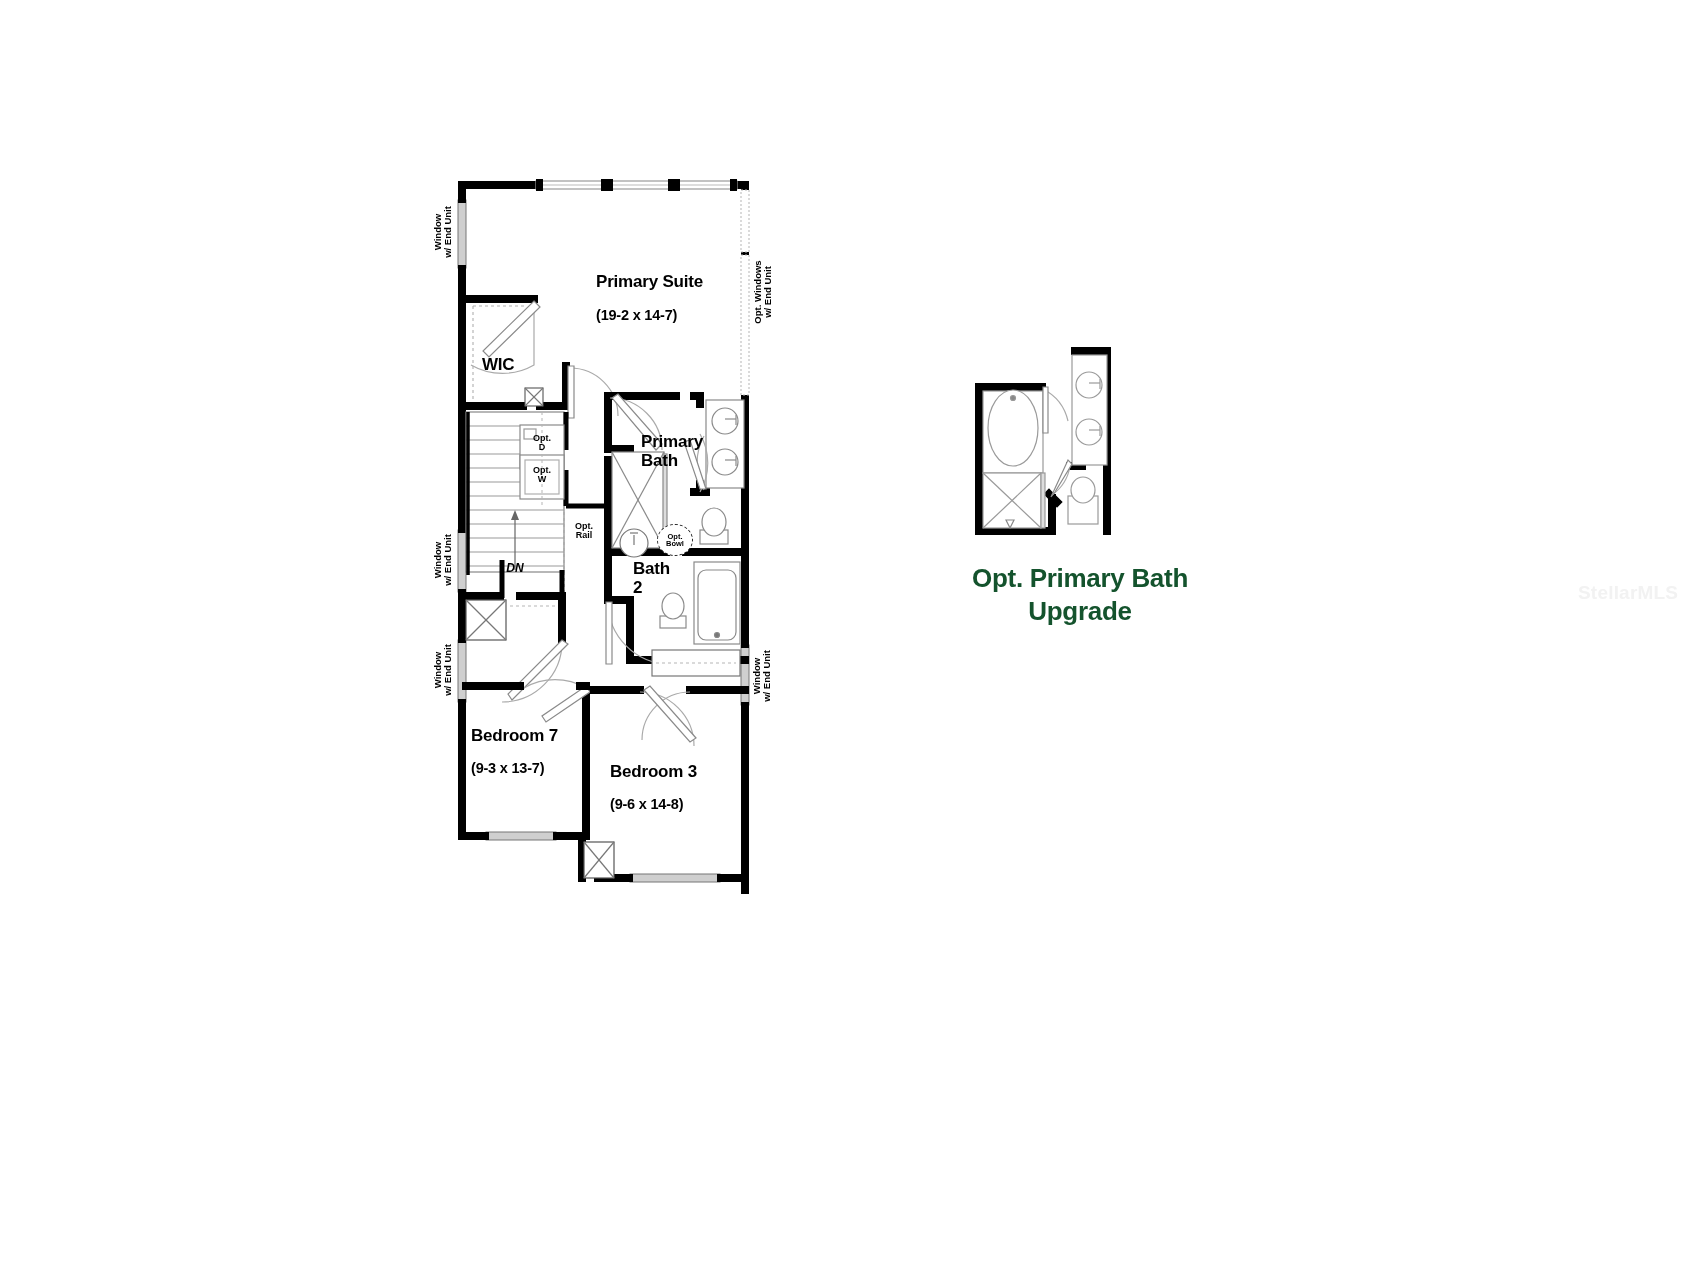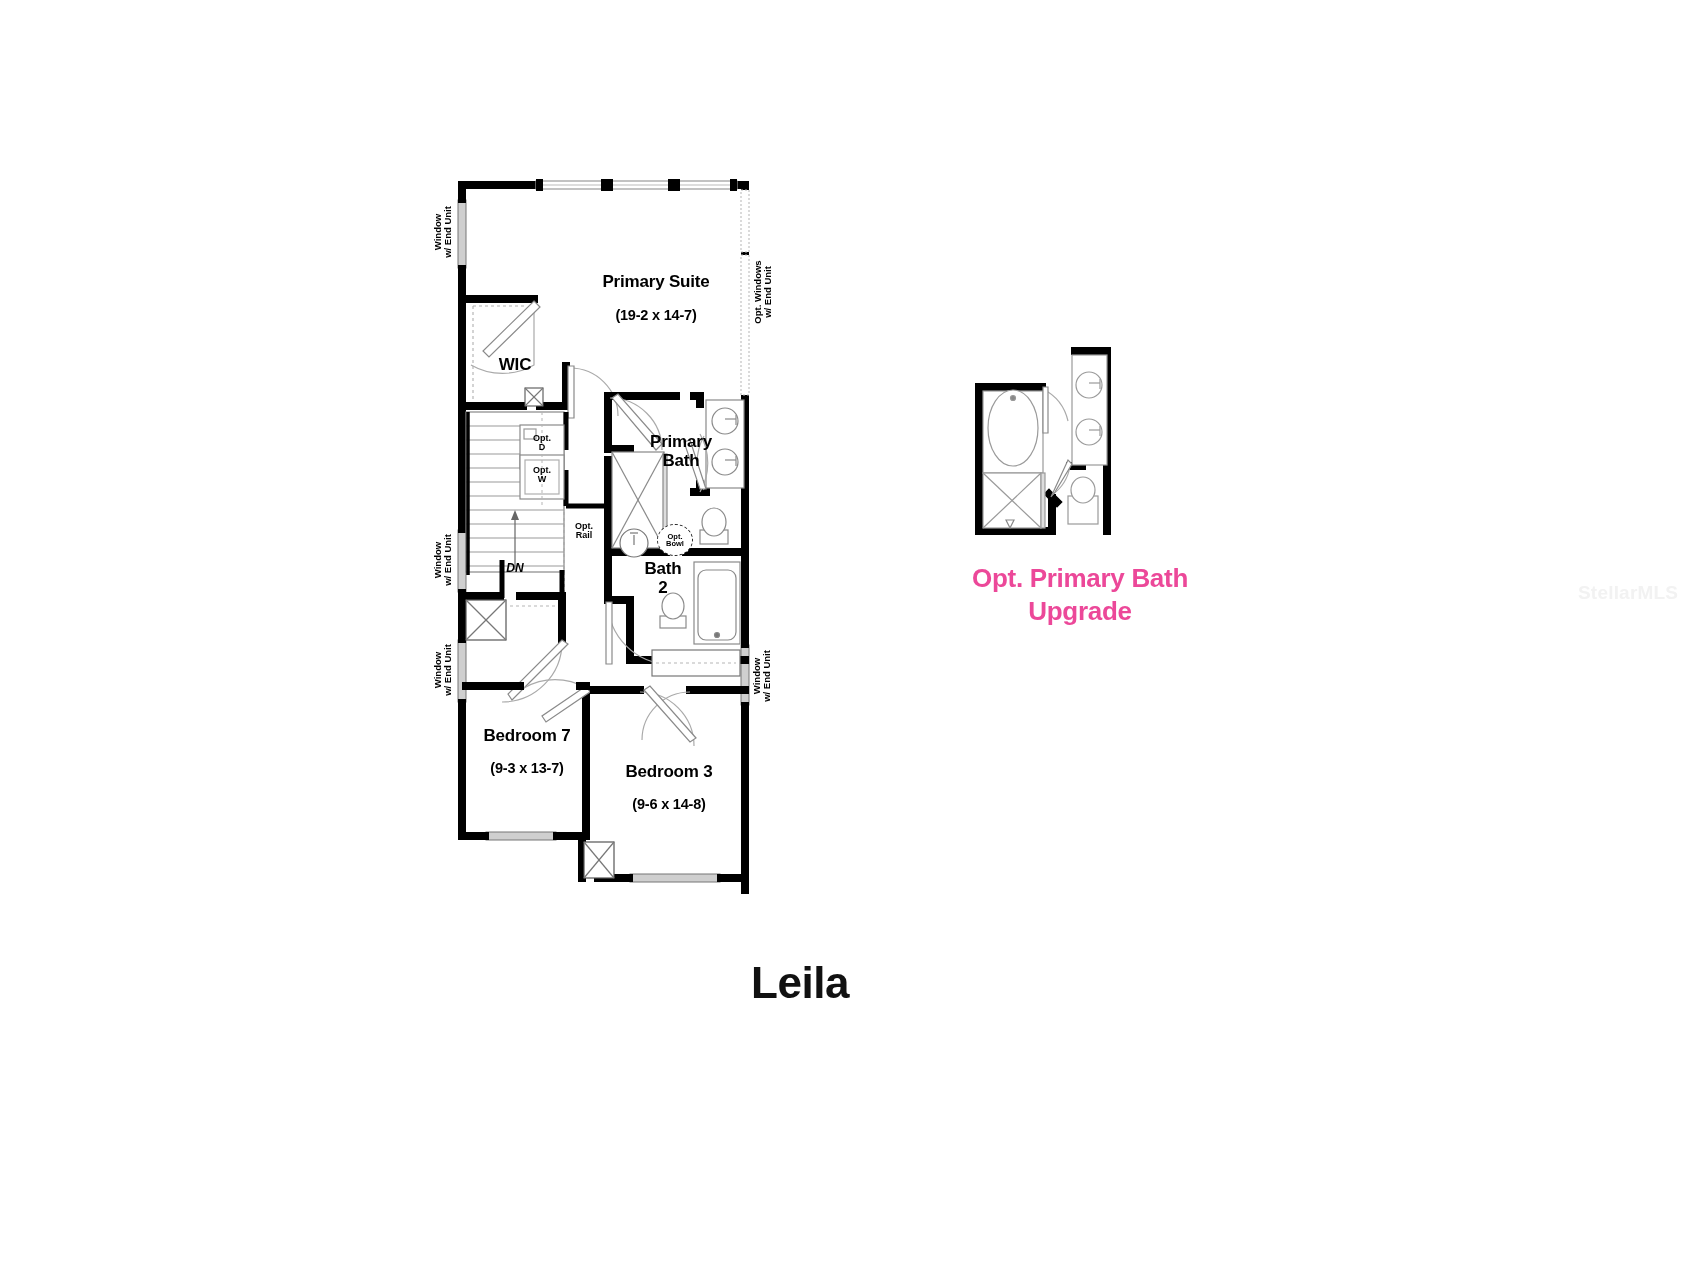--- a/index.html
+++ b/index.html
@@ -22,21 +22,20 @@
     width: 1697px;
     height: 1272px;
   }
   .lbl {
     position: absolute;
     font-family: "Liberation Sans", sans-serif;
     font-weight: bold;
     color: #000000;
     white-space: pre;
     line-height: 1.12;
-    text-align: center;
   }
   .room-name {
     font-size: 17px;
     letter-spacing: -0.2px;
   }
   .room-dim {
     font-size: 14.5px;
     letter-spacing: -0.2px;
     margin-top: 13px;
   }
@@ -59,21 +58,21 @@
     color: #111111;
     text-align: center;
     white-space: pre;
     letter-spacing: -0.5px;
   }
   .opt-title {
     position: absolute;
     font-family: "Liberation Sans", sans-serif;
     font-weight: bold;
     font-size: 26px;
-    color: #ec4899;
+    color: #14532d;
     text-align: center;
     white-space: pre;
     line-height: 1.25;
     letter-spacing: -0.3px;
   }
   .watermark {
     position: absolute;
     font-family: "Liberation Sans", sans-serif;
     font-size: 19px;
     font-weight: bold;
@@ -523,17 +522,16 @@
 w/ End Unit</div>
 
   <div class="vtext rot-left" style="left:762px; top:676px; width:70px;">Window
 w/ End Unit</div>
 
   <div class="vtext rot-left" style="left:763px; top:292px; width:82px;">Opt. Windows
 w/ End Unit</div>
 
   <div class="opt-title" style="left:900px; top:562px; width:360px;"><span>Opt. Primary Bath</span><br><span>Upgrade</span></div>
 
-  <div class="title-main" style="left:570px; top:958px; width:460px; font-size:44px;">Leila</div>
 
   <div class="watermark" style="left:1578px; top:582px;">StellarMLS</div>
 
 </div>
 
 </body></html>

